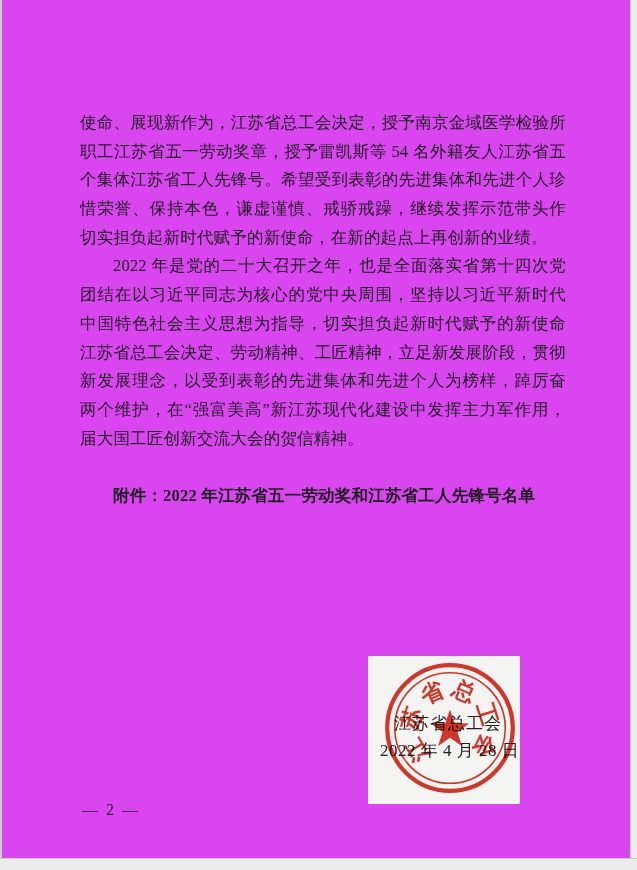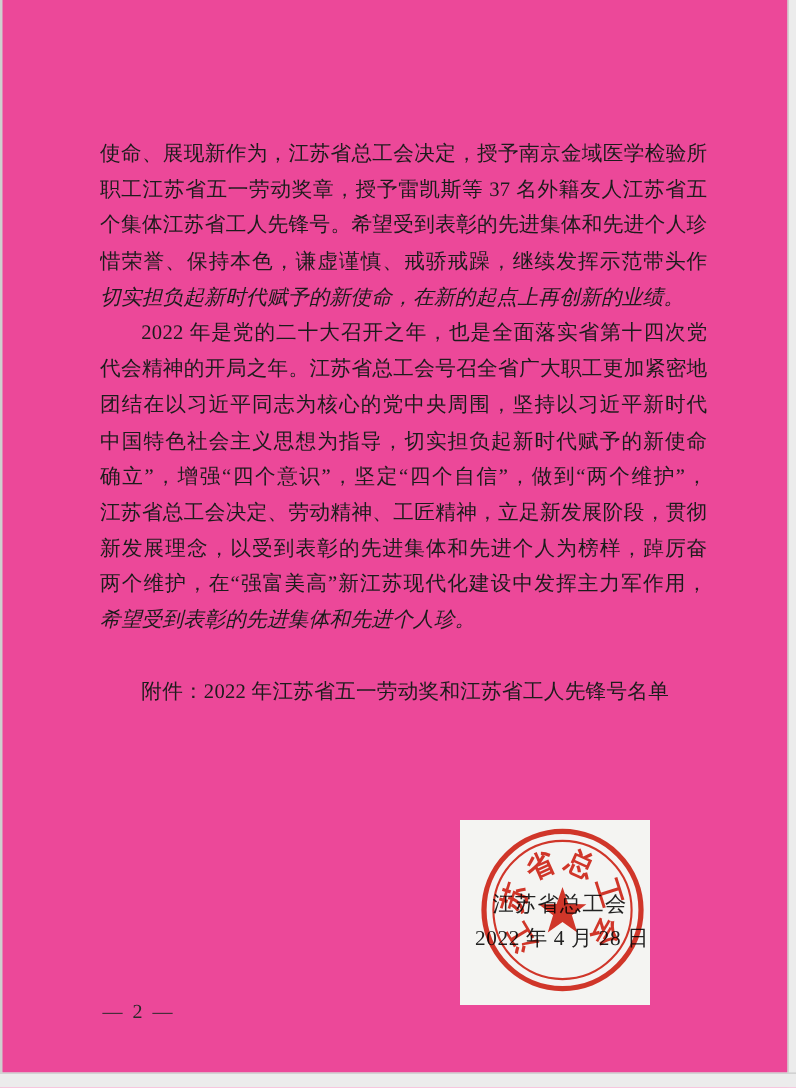--- a/index.html
+++ b/index.html
@@ -1,20 +1,20 @@
 <!DOCTYPE html>
 <html><head>
 <meta charset="utf-8">
 <style>
   html, body { margin: 0; padding: 0; background: #ffffff; }
   .page {
     position: relative;
     width: 637px;
     height: 870px;
-    background: #ec4899;
+    background: #d946ef;
     overflow: hidden;
     font-family: "Liberation Serif", "DejaVu Serif", serif;
     color: #1c1c1c;
   }
   
   .edge-left  { position: absolute; left: 0; top: 0; width: 2px; height: 100%; background: #cfcfcf; }
   .edge-right { position: absolute; right: 0; top: 0; width: 6px; height: 100%; background: #ececec; border-left: 1px solid #c9c9c9; }
   .edge-bottom{ position: absolute; left: 0; bottom: 0; width: 100%; height: 11px; background: #ececec; border-top: 1px solid #c9c9c9; }
 
   .text-block {
@@ -25,28 +25,29 @@
     font-size: 16.5px;
   }
   .line {
     height: 28.7px;
     line-height: 28.7px;
     text-align: justify;
     text-align-last: justify;
     overflow: hidden;
     letter-spacing: 0.2px;
   }
-  .line.para-end { text-align-last: left; font-style: italic; }
+  .line.para-end { text-align-last: left; }
   .line.indent { padding-left: 33px; }
   .attachment {
     margin-top: 28.7px;
     padding-left: 33px;
     height: 28.7px;
     line-height: 28.7px;
     letter-spacing: 0.2px;
+    font-weight: bold;
   }
 
   .sign-block { position: absolute; left: 0; top: 0; width: 637px; height: 870px; pointer-events: none; }
   .seal-backdrop {
     position: absolute;
     left: 368px; top: 656px;
     width: 152px; height: 148px;
     background: #f4f4f2;
   }
   .signature {
@@ -80,34 +81,32 @@
 </head>
 <body>
 
 <div class="page">
   <div class="edge-left"></div>
   <div class="edge-right"></div>
   <div class="edge-bottom"></div>
 
   <div class="text-block">
     <div class="line">使命、展现新作为，江苏省总工会决定，授予南京金域医学检验所</div>
-    <div class="line">职工江苏省五一劳动奖章，授予雷凯斯等 37 名外籍友人江苏省五</div>
+    <div class="line">职工江苏省五一劳动奖章，授予雷凯斯等 54 名外籍友人江苏省五</div>
     <div class="line">个集体江苏省工人先锋号。希望受到表彰的先进集体和先进个人珍</div>
     <div class="line">惜荣誉、保持本色，谦虚谨慎、戒骄戒躁，继续发挥示范带头作用，</div>
     <div class="line para-end">切实担负起新时代赋予的新使命，在新的起点上再创新的业绩。</div>
 
     <div class="line indent">2022 年是党的二十大召开之年，也是全面落实省第十四次党</div>
-    <div class="line">代会精神的开局之年。江苏省总工会号召全省广大职工更加紧密地</div>
     <div class="line">团结在以习近平同志为核心的党中央周围，坚持以习近平新时代</div>
     <div class="line">中国特色社会主义思想为指导，切实担负起新时代赋予的新使命</div>
-    <div class="line">确立”，增强“四个意识”，坚定“四个自信”，做到“两个维护”，</div>
     <div class="line">江苏省总工会决定、劳动精神、工匠精神，立足新发展阶段，贯彻</div>
     <div class="line">新发展理念，以受到表彰的先进集体和先进个人为榜样，踔厉奋发、</div>
     <div class="line">两个维护，在“强富美高”新江苏现代化建设中发挥主力军作用，</div>
-    <div class="line para-end">希望受到表彰的先进集体和先进个人珍。</div>
+    <div class="line para-end">届大国工匠创新交流大会的贺信精神。</div>
 
     <div class="attachment">附件：2022 年江苏省五一劳动奖和江苏省工人先锋号名单</div>
   </div>
 
   <div class="sign-block">
     <div class="seal-backdrop"></div>
     <div class="signature">江苏省总工会</div>
     <div class="date-line">2022 年 4 月 28 日</div>
 
     <svg class="seal" width="150" height="134" viewBox="0 0 160 160" aria-hidden="true">

